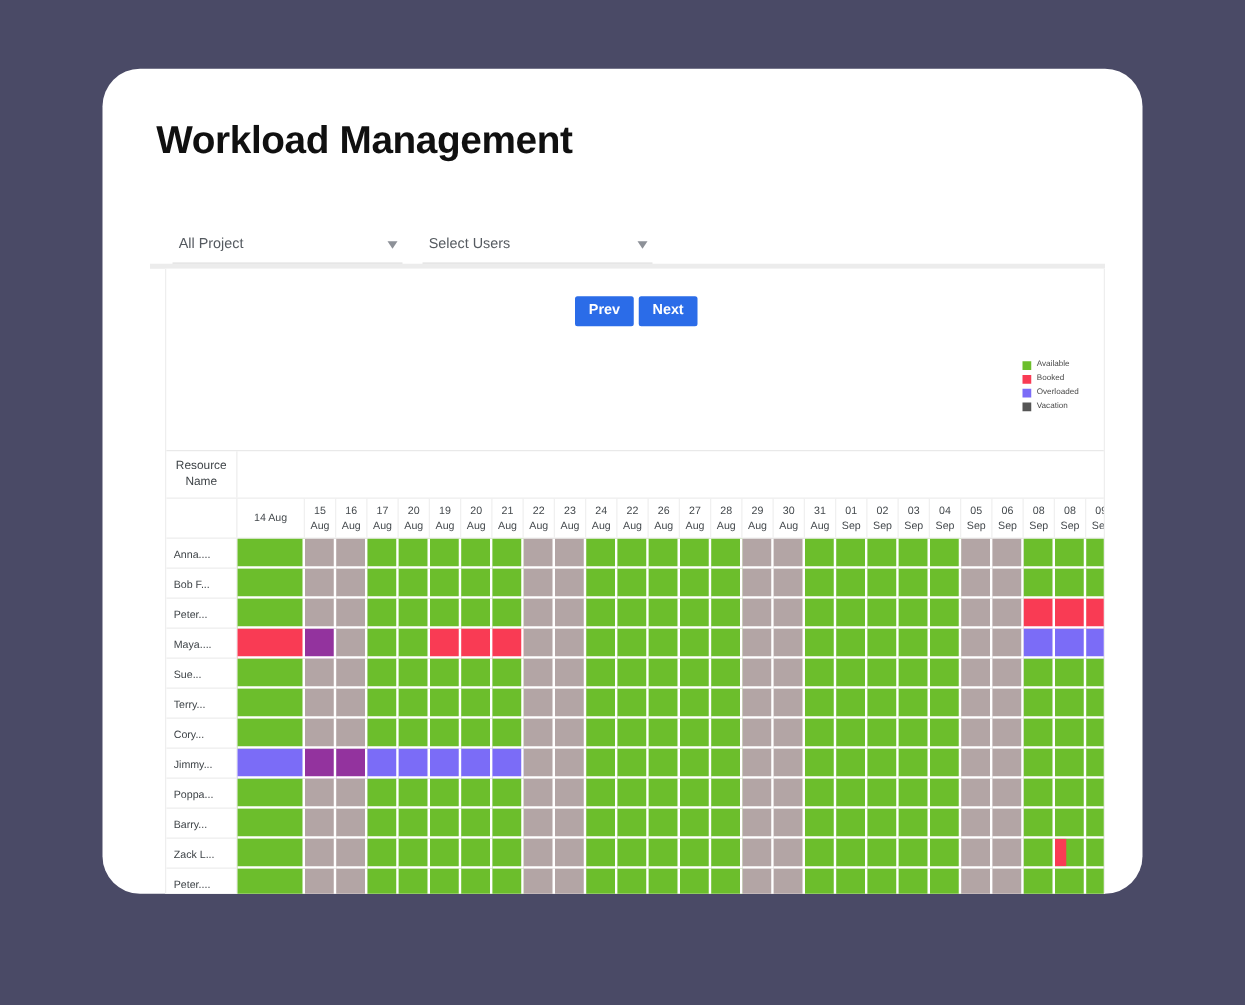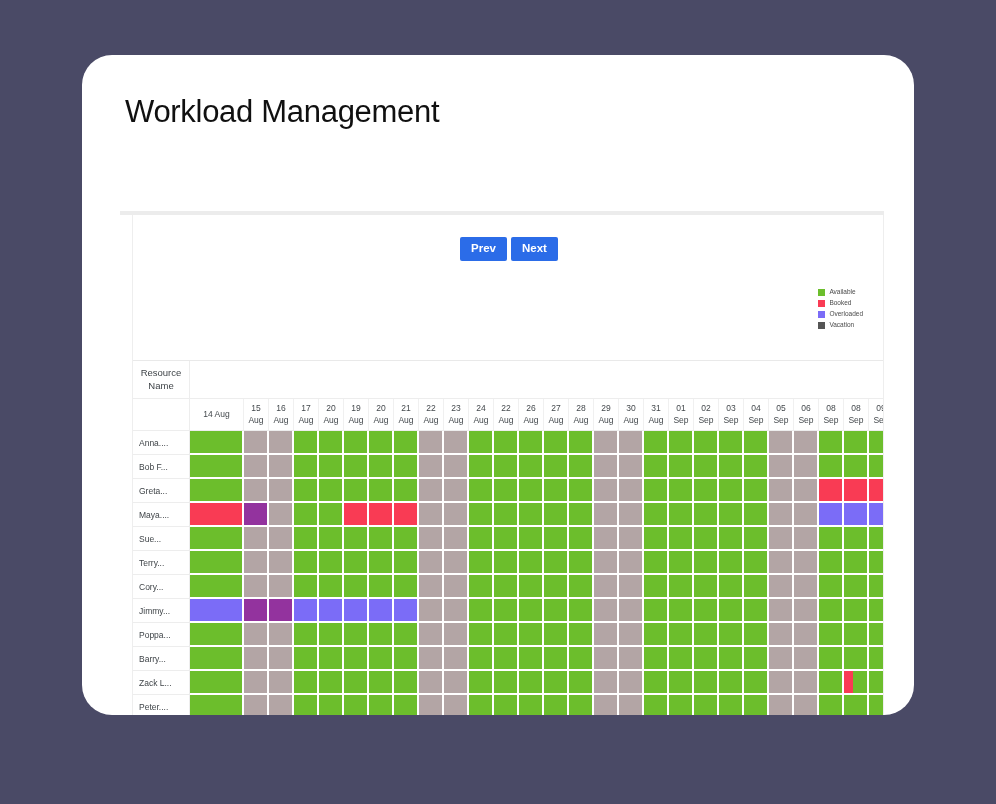--- a/index.html
+++ b/index.html
@@ -21,21 +21,21 @@
     left: 82px; top: 55px;
     width: 832px; height: 660px;
     background: #ffffff;
     border-radius: 30px;
     overflow: hidden;
   }
   .card-title {
     position: absolute;
     left: 43px; top: 39px;
     font-size: 31px;
-    font-weight: normal;
+    font-weight: bold;
     letter-spacing: -0.3px;
     color: #101010;
     white-space: nowrap;
   }
 
   
   .filters {
     position: absolute;
     left: 56px; top: 126px;
     width: 760px; height: 32px;
@@ -231,20 +231,30 @@
   }
 </style>
 </head>
 <body>
 
 <div id="page">
   <div class="card">
 
     <div class="card-title">Workload Management</div>
 
+    <div class="filters">
+      <div class="select first">
+        <span class="label">All Project</span>
+        <span class="caret"></span>
+      </div>
+      <div class="select second">
+        <span class="label">Select Users</span>
+        <span class="caret"></span>
+      </div>
+    </div>
 
     <div class="rule"></div>
 
     <div class="panel">
 
       <div class="navbtns">
         <button class="btn">Prev</button>
         <button class="btn">Next</button>
       </div>
 
@@ -441,21 +451,21 @@
               <div class="cell narrow" style="background: rgb(108, 190, 44);"></div>
               <div class="cell narrow" style="background: rgb(108, 190, 44);"></div>
               <div class="cell narrow" style="background: rgb(108, 190, 44);"></div>
               <div class="cell narrow" style="background: rgb(179, 165, 165);"></div>
               <div class="cell narrow" style="background: rgb(179, 165, 165);"></div>
               <div class="cell narrow" style="background: rgb(108, 190, 44);"></div>
               <div class="cell narrow" style="background: rgb(108, 190, 44);"></div>
               <div class="cell narrow" style="background: rgb(108, 190, 44);"></div>
             </div>
             <div class="row">
-              <div class="namecell">Greta...</div>
+              <div class="namecell">Peter...</div>
               <div class="cell wide" style="background: rgb(108, 190, 44);"></div>
               <div class="cell narrow" style="background: rgb(179, 165, 165);"></div>
               <div class="cell narrow" style="background: rgb(179, 165, 165);"></div>
               <div class="cell narrow" style="background: rgb(108, 190, 44);"></div>
               <div class="cell narrow" style="background: rgb(108, 190, 44);"></div>
               <div class="cell narrow" style="background: rgb(108, 190, 44);"></div>
               <div class="cell narrow" style="background: rgb(108, 190, 44);"></div>
               <div class="cell narrow" style="background: rgb(108, 190, 44);"></div>
               <div class="cell narrow" style="background: rgb(179, 165, 165);"></div>
               <div class="cell narrow" style="background: rgb(179, 165, 165);"></div>

